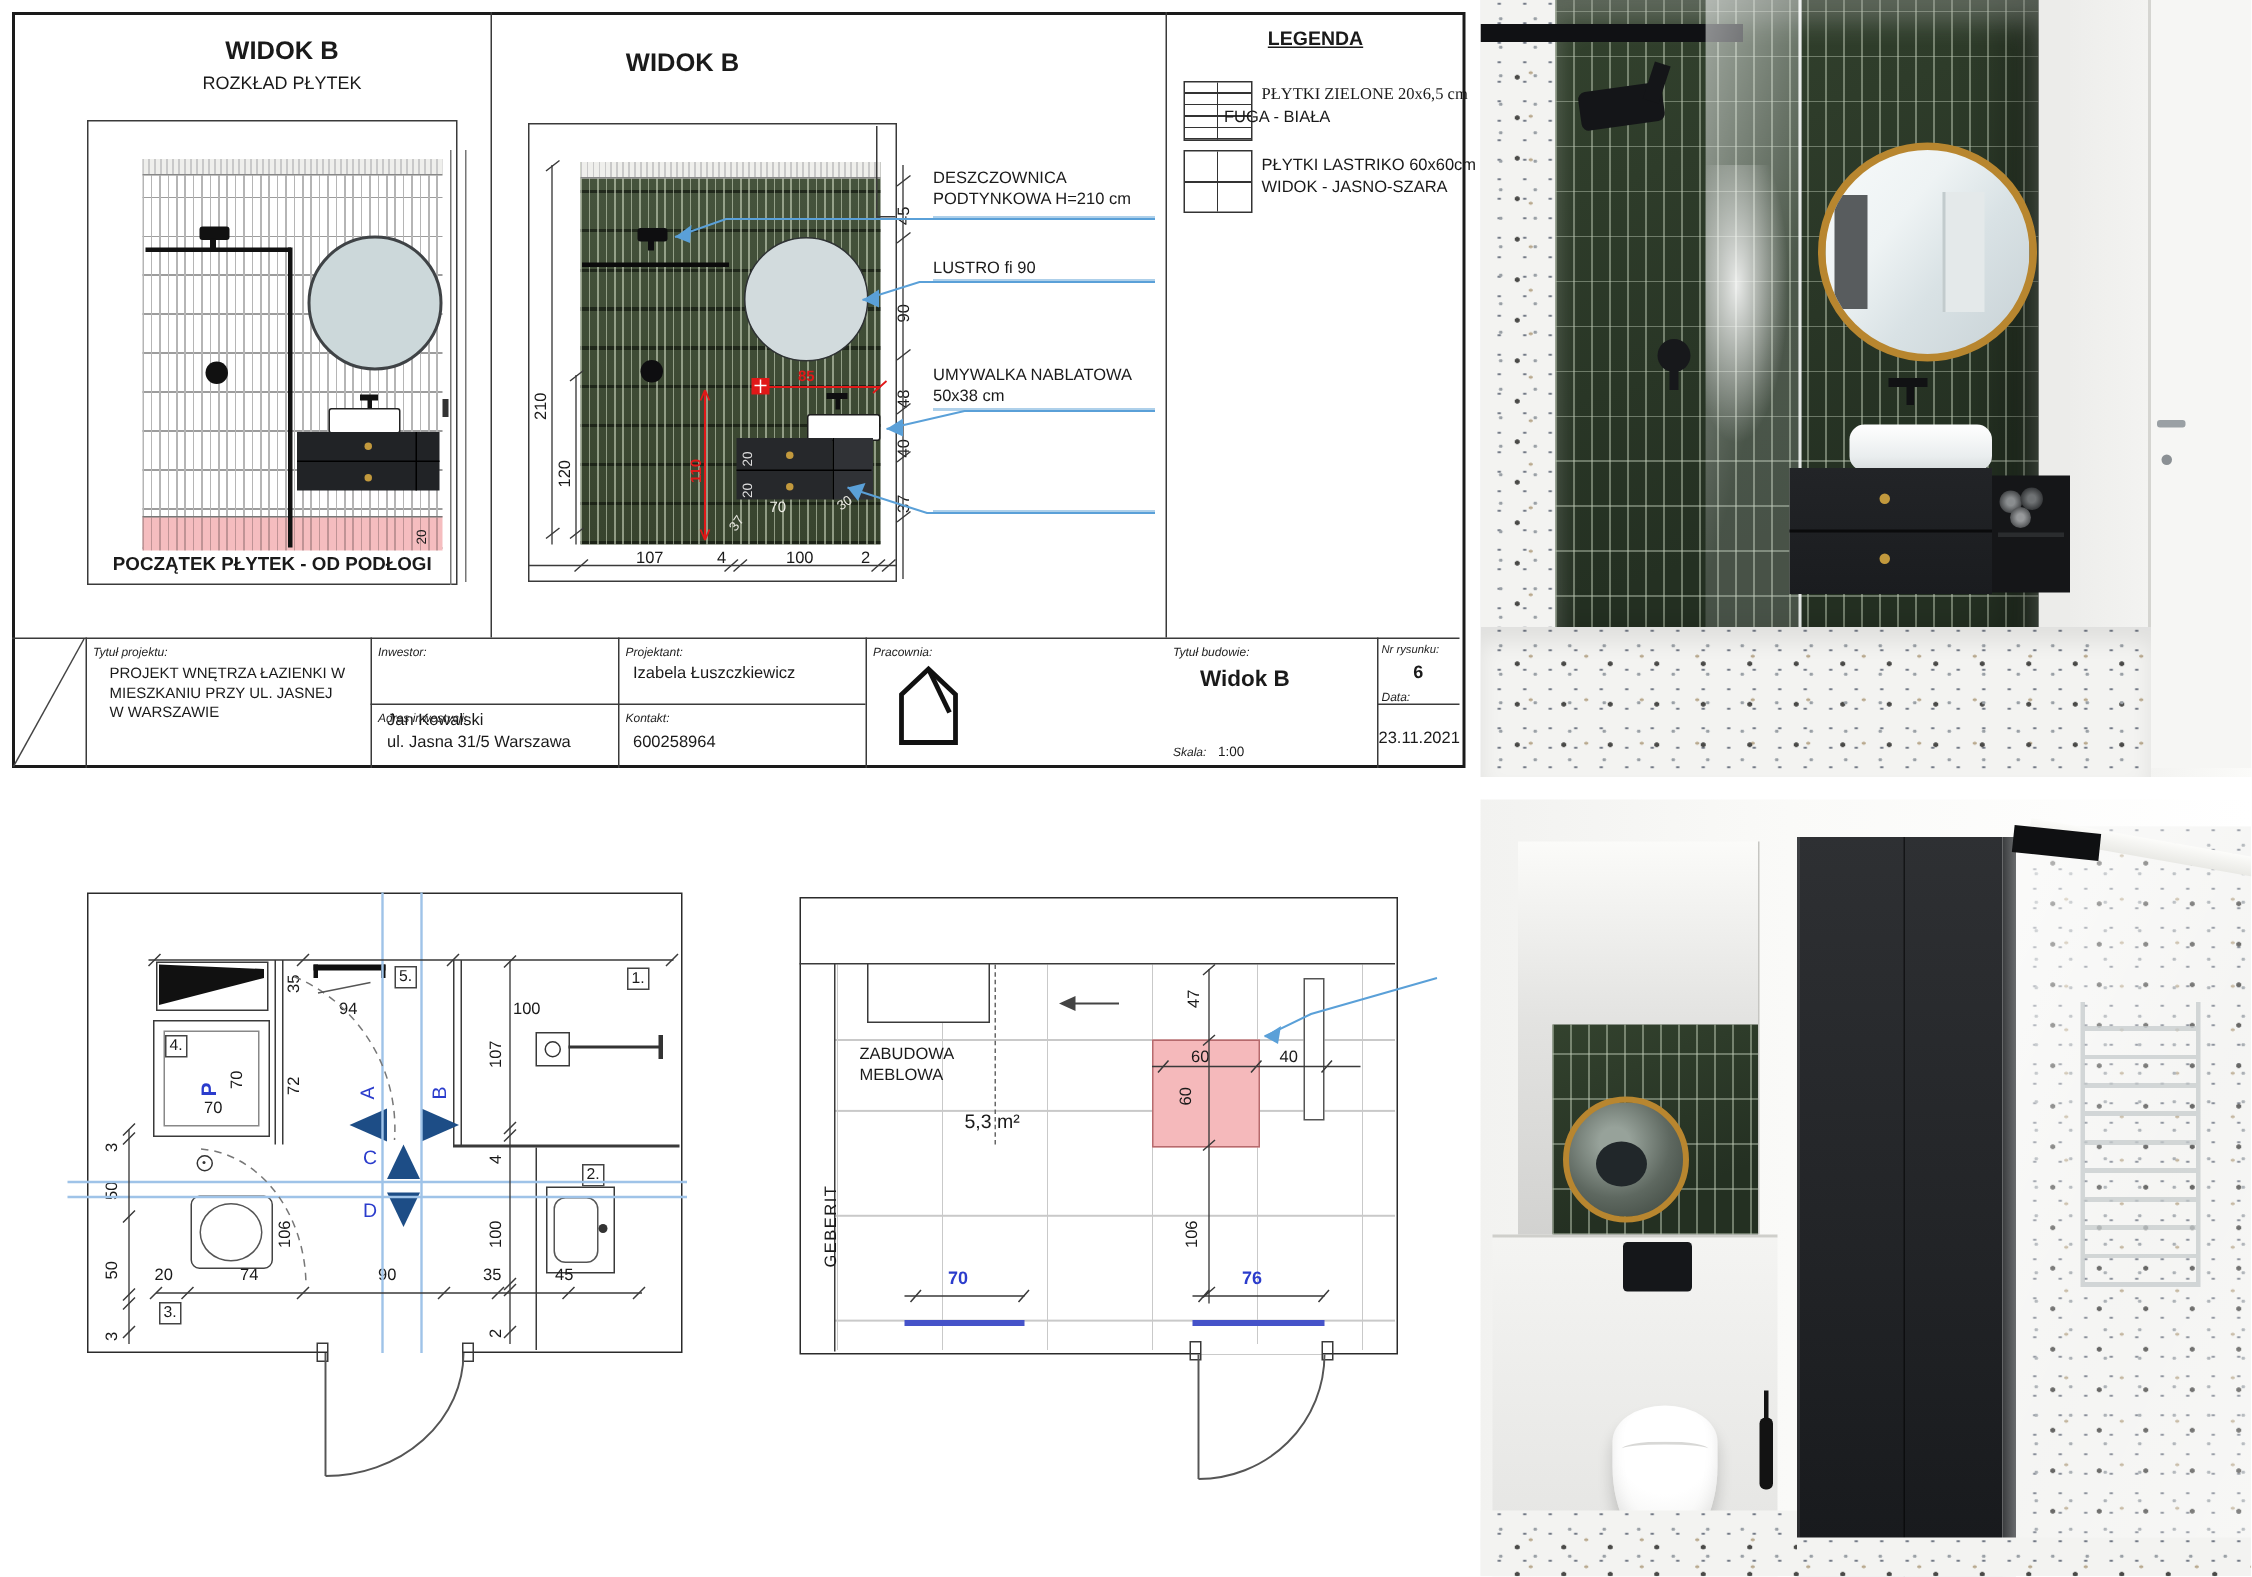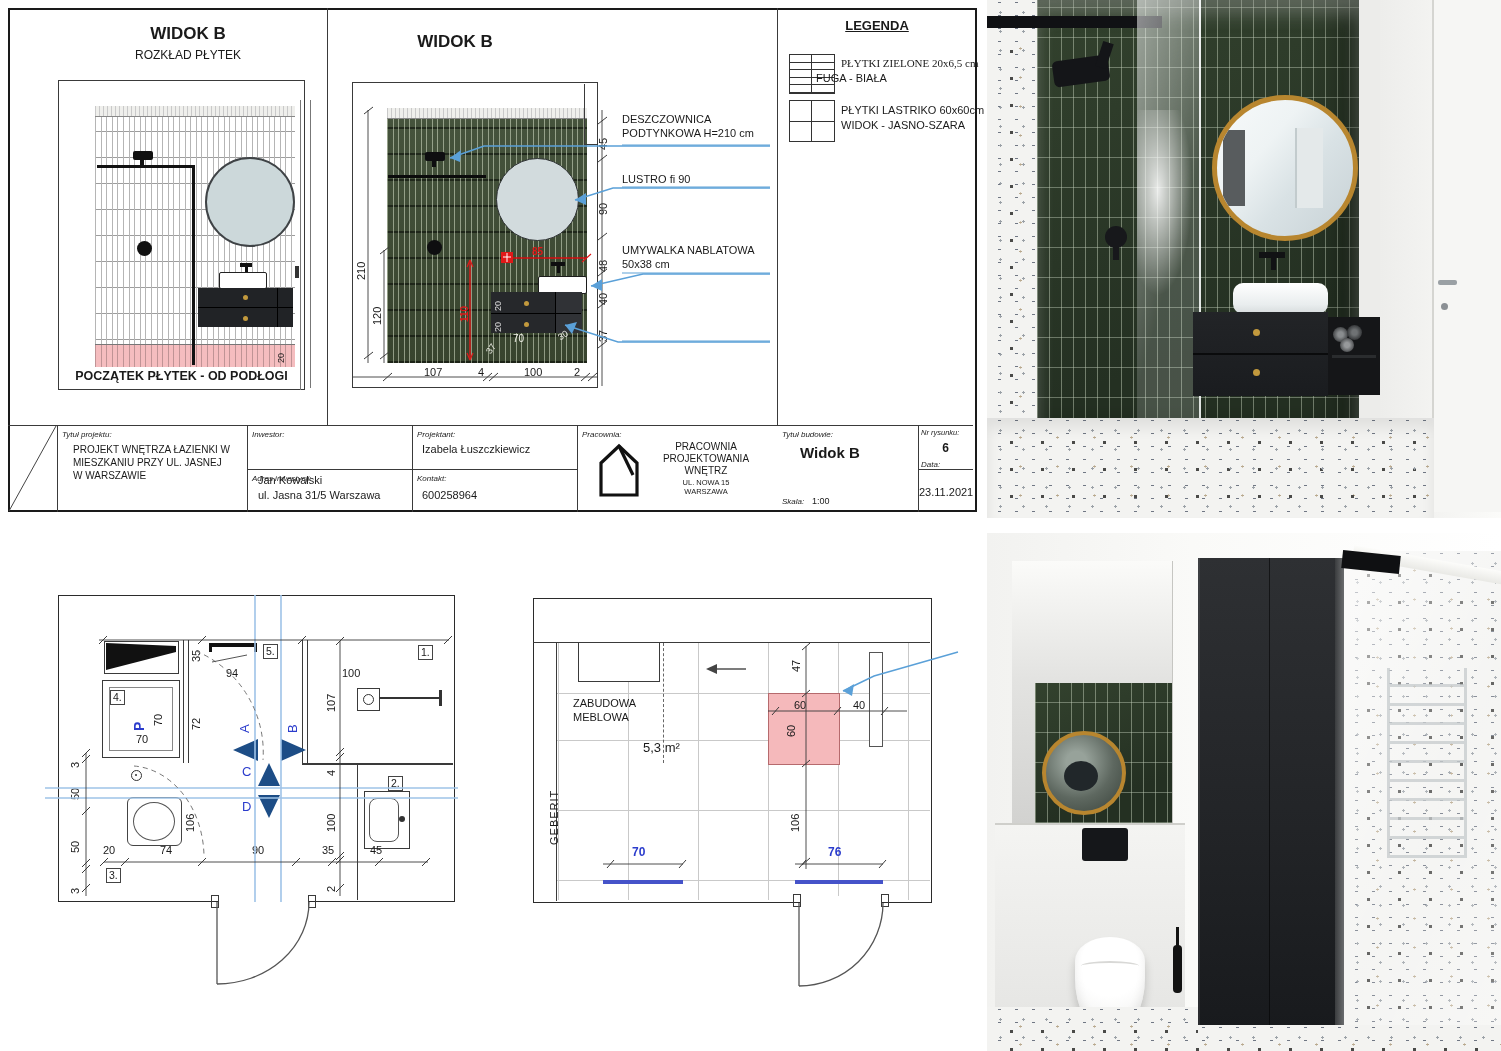--- a/index.html
+++ b/index.html
@@ -233,27 +233,20 @@
   <div class="abs t" style="left:258px;top:489px;">ul. Jasna 31/5 Warszawa</div>
   <div class="abs it" style="left:417px;top:430px;">Projektant:</div>
   <div class="abs t" style="left:422px;top:443px;">Izabela Łuszczkiewicz</div>
   <div class="abs it" style="left:417px;top:474px;">Kontakt:</div>
   <div class="abs t" style="left:422px;top:489px;">600258964</div>
   <div class="abs it" style="left:582px;top:430px;">Pracownia:</div>
   <svg class="abs" width="46" height="58" viewBox="0 0 46 58" style="left:594px;top:441px;">
     <path d="M7 54 V22 L25 5 L43 22 V54 Z" fill="none" stroke="#111" stroke-width="3.2"></path>
     <path d="M25 5 L39 34" stroke="#111" stroke-width="3.2"></path>
   </svg>
-  <div class="abs ctr" style="left:640px;top:441px;width:132px;font-size:10px;line-height:12px;">
-    <div>PRACOWNIA</div>
-    <div>PROJEKTOWANIA</div>
-    <div>WNĘTRZ</div>
-    <div style="font-size:7.5px;line-height:9px;margin-top:1px;">UL. NOWA 15</div>
-    <div style="font-size:7.5px;line-height:9px;">WARSZAWA</div>
-  </div>
   <div class="abs it" style="left:782px;top:430px;">Tytuł budowie:</div>
   <div class="abs bold" style="left:800px;top:444px;font-size:15px;">Widok B</div>
   <div class="abs it" style="left:782px;top:497px;">Skala:</div>
   <div class="abs" style="left:812px;top:496px;font-size:9px;">1:00</div>
   <div class="abs it" style="left:921px;top:428px;font-size:7.5px;">Nr rysunku:</div>
   <div class="abs ctr bold" style="left:918px;top:441px;width:55px;font-size:12px;">6</div>
   <div class="abs it" style="left:921px;top:460px;">Data:</div>
   <div class="abs t" style="left:919px;top:486px;">23.11.2021</div>
 
   <div class="abs" style="left:58px;top:595px;width:395px;height:305px;border:1.5px solid #2b2b2b;"></div>

